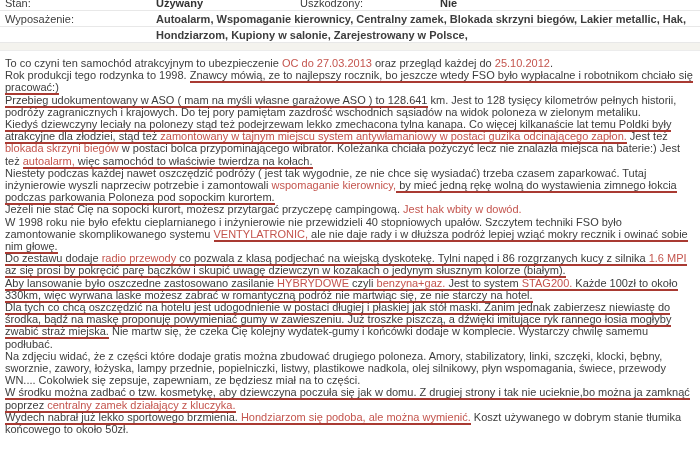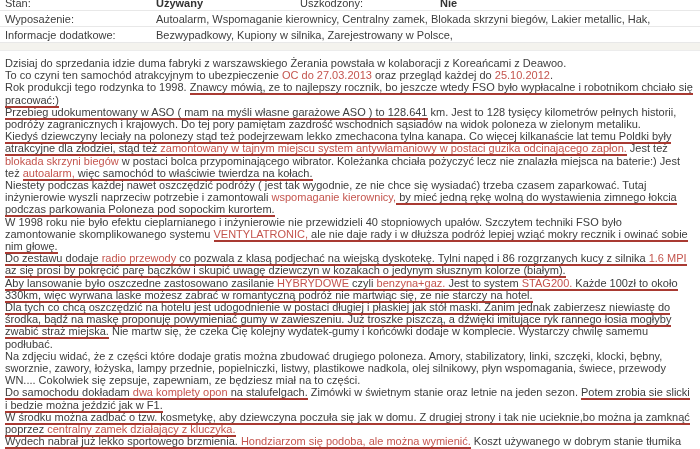--- a/index.html
+++ b/index.html
@@ -24,21 +24,21 @@
     font-size: 11px;
     color: #3d3d3d;
   }
   .prow span {
     position: absolute;
     top: 1px;
     line-height: 14px;
     white-space: nowrap;
   }
   .c1 { left: 5px; }
-  .c2 { left: 156px; }
+  .c2 { left: 156px; font-weight: bold; }
   .c3 { left: 300px; }
   .c4 { left: 440px; }
   .bold { font-weight: bold; color: #333; }
   .band {
     width: 700px;
     height: 7px;
     background: #f4f3ee;
     border-bottom: 1px solid #ececec;
   }
   
@@ -60,35 +60,33 @@
     <span class="c1">Stan:</span>
     <span class="c2 bold">Używany</span>
     <span class="c3">Uszkodzony:</span>
     <span class="c4 bold">Nie</span>
   </div>
   <div class="prow">
     <span class="c1">Wyposażenie:</span>
     <span class="c2">Autoalarm, Wspomaganie kierownicy, Centralny zamek, Blokada skrzyni biegów, Lakier metallic, Hak,</span>
   </div>
   <div class="prow">
-    <span class="c1">Informacje dodatkowe:</span>
-    <span class="c2">Bezwypadkowy, Kupiony w silnika, Zarejestrowany w Polsce,</span>
+    <span class="c2">Hondziarzom, Kupiony w salonie, Zarejestrowany w Polsce,</span>
   </div>
 </div>
 
 <div class="band"></div>
 
 <div class="desc">
-    <p><span>Dzisiaj do sprzedania idzie duma fabryki z warszawskiego Żerania powstała w kolaboracji z Koreańcami z Deawoo.</span></p>
     <p><span>To co czyni ten samochód atrakcyjnym to ubezpieczenie </span><span class="red">OC do 27.03.2013</span><span> oraz przegląd każdej do </span><span class="red">25.10.2012</span><span>.</span></p>
     <p><span>Rok produkcji tego rodzynka to 1998. </span><span class="ul">Znawcy mówią, ze to najlepszy rocznik, bo jeszcze wtedy FSO było wypłacalne i robotnikom chciało się pracować:)</span></p>
     <p><span class="ul">Przebieg udokumentowany w ASO ( mam na myśli własne garażowe ASO ) to 128.641</span><span> km. Jest to 128 tysięcy kilometrów pełnych historii, podróży zagranicznych i krajowych. Do tej pory pamiętam zazdrość wschodnich sąsiadów na widok poloneza w zielonym metaliku.</span></p>
     <p><span class="ul">Kiedyś dziewczyny leciały na polonezy stąd też podejrzewam lekko zmechacona tylna kanapa. Co więcej kilkanaście lat temu Poldki były atrakcyjne dla złodziei, stąd też </span><span class="red ul">zamontowany w tajnym miejscu system antywłamaniowy w postaci guzika odcinającego zapłon.</span><span> Jest też </span><span class="red">blokada skrzyni biegów</span><span> w postaci bolca przypominającego wibrator. Koleżanka chciała pożyczyć lecz nie znalazła miejsca na baterie:) Jest też </span><span class="red ul">autoalarm,</span><span class="ul"> więc samochód to właściwie twierdza na kołach.</span></p>
     <p><span>Niestety podczas każdej nawet oszczędzić podróży ( jest tak wygodnie, ze nie chce się wysiadać) trzeba czasem zaparkować. Tutaj inżynierowie wyszli naprzeciw potrzebie i zamontowali </span><span class="red">wspomaganie kierownicy,</span><span class="ul"> by mieć jedną rękę wolną do wystawienia zimnego łokcia podczas parkowania Poloneza pod sopockim kurortem.</span></p>
+    <p><span>Jeżeli nie stać Cię na sopocki kurort, możesz przytargać przyczepę campingową. </span><span class="red">Jest hak wbity w dowód.</span></p>
     <p><span>W 1998 roku nie było efektu cieplarnianego i inżynierowie nie przewidzieli 40 stopniowych upałów. Szczytem techniki FSO było zamontowanie skomplikowanego systemu </span><span class="red ul">VENTYLATRONIC,</span><span class="ul"> ale nie daje rady i w dłuższa podróż lepiej wziąć mokry recznik i owinać sobie nim głowę.</span></p>
     <p><span class="ul">Do zestawu dodaje </span><span class="red ul">radio przewody</span><span class="ul"> co pozwala z klasą podjechać na wiejską dyskotekę. Tylni napęd i 86 rozgrzanych kucy z silnika </span><span class="red ul">1.6 MPI</span><span class="ul"> az się prosi by pokręcić parę bączków i skupić uwagę dziewczyn w kozakach o jedynym słusznym kolorze (białym).</span></p>
     <p><span class="ul">Aby lansowanie było oszczedne zastosowano zasilanie </span><span class="red ul">HYBRYDOWE</span><span class="ul"> czyli </span><span class="red ul">benzyna+gaz.</span><span class="ul"> Jest to system </span><span class="red ul">STAG200.</span><span class="ul"> Każde 100zł to około 330km, więc wyrwana laske możesz zabrać w romantyczną podróż nie martwiąc się, ze nie starczy na hotel.</span></p>
     <p><span class="ul">Dla tych co chcą oszczędzić na hotelu jest udogodnienie w postaci długiej i płaskiej jak stół maski. Zanim jednak zabierzesz niewiastę do środka, bądź na maskę proponuję powymieniać gumy w zawieszeniu. Już troszke piszczą, a dźwięki imitujące ryk rannego łosia mogłyby zwabić straż miejska.</span><span> Nie martw się, że czeka Cię kolejny wydatek-gumy i końcówki dodaje w komplecie. Wystarczy chwilę samemu podłubać.</span></p>
     <p><span>Na zdjęciu widać, że z części które dodaje gratis można zbudować drugiego poloneza. Amory, stabilizatory, linki, szczęki, klocki, bębny, sworznie, zawory, łożyska, lampy przednie, popielniczki, listwy, plastikowe nadkola, olej silnikowy, płyn wspomagania, świece, przewody WN.... Cokolwiek się zepsuje, zapewniam, ze będziesz miał na to części.</span></p>
-    <p><span class="ul">Do samochodu dokładam </span><span class="red ul">dwa komplety opon</span><span class="ul"> na stalufelgach.</span><span> Zimówki w świetnym stanie oraz letnie na jeden sezon. </span><span class="ul">Potem zrobia sie slicki i bedzie można jeździć jak w F1.</span></p>
     <p><span class="ul">W środku można zadbać o tzw. kosmetykę, aby dziewczyna poczuła się jak w domu. Z drugiej strony i tak nie ucieknie,bo można ja zamknąć poprzez </span><span class="red ul">centralny zamek działający z kluczyka.</span></p>
     <p><span class="ul">Wydech nabrał już lekko sportowego brzmienia. </span><span class="red ul">Hondziarzom się podoba, ale można wymienić.</span><span> Koszt używanego w dobrym stanie tłumika końcowego to około 50zł.</span></p>
   </div>
 
 </body></html>

